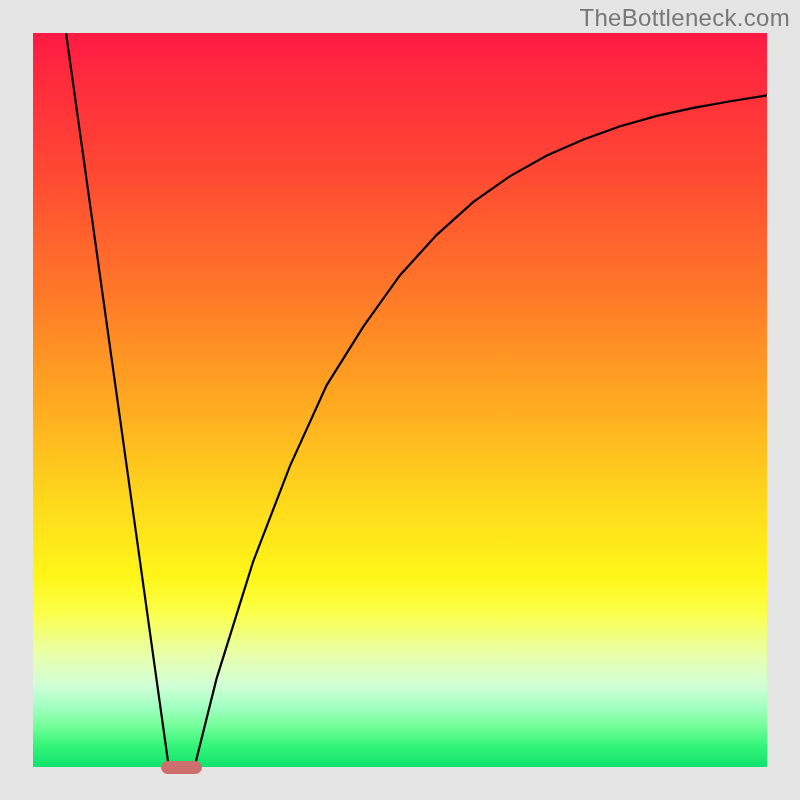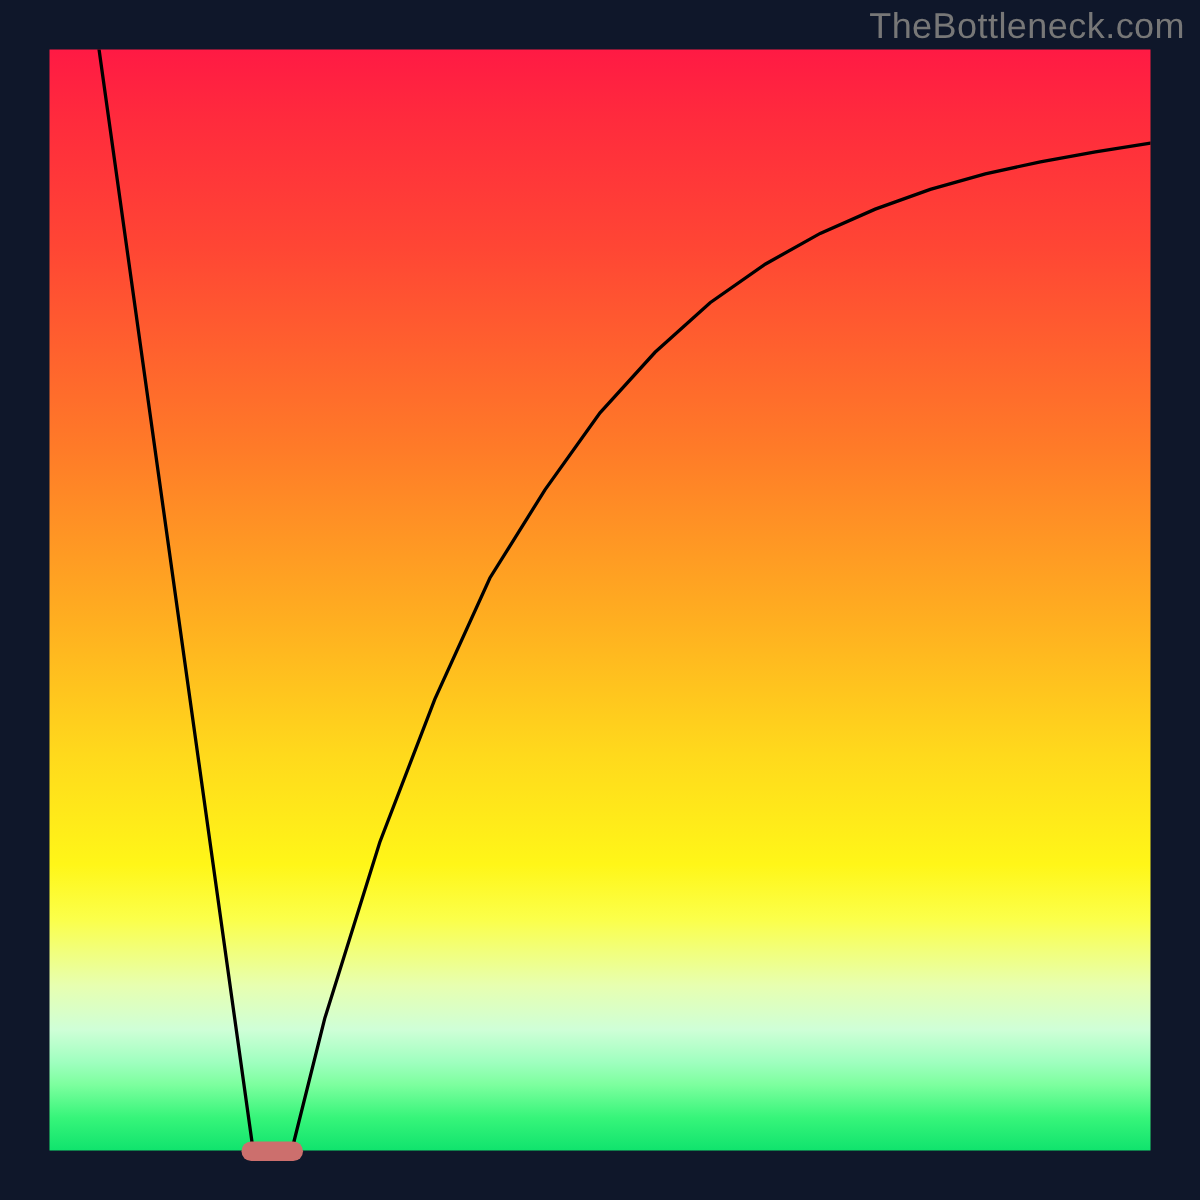--- a/index.html
+++ b/index.html
@@ -10,21 +10,21 @@
     overflow: hidden;
     background: #000;
     font-family: Arial, Helvetica, sans-serif;
   }
   .frame {
     position: absolute;
     left: 0;
     top: 0;
     width: 800px;
     height: 800px;
-    background: #0f172a;
+    background: #e5e5e5;
   }
   .plot {
     position: absolute;
     left: 33px;
     top: 33px;
     width: 734px;
     height: 734px;
     
     background: linear-gradient(to bottom,
       #ff1a44 0%,

